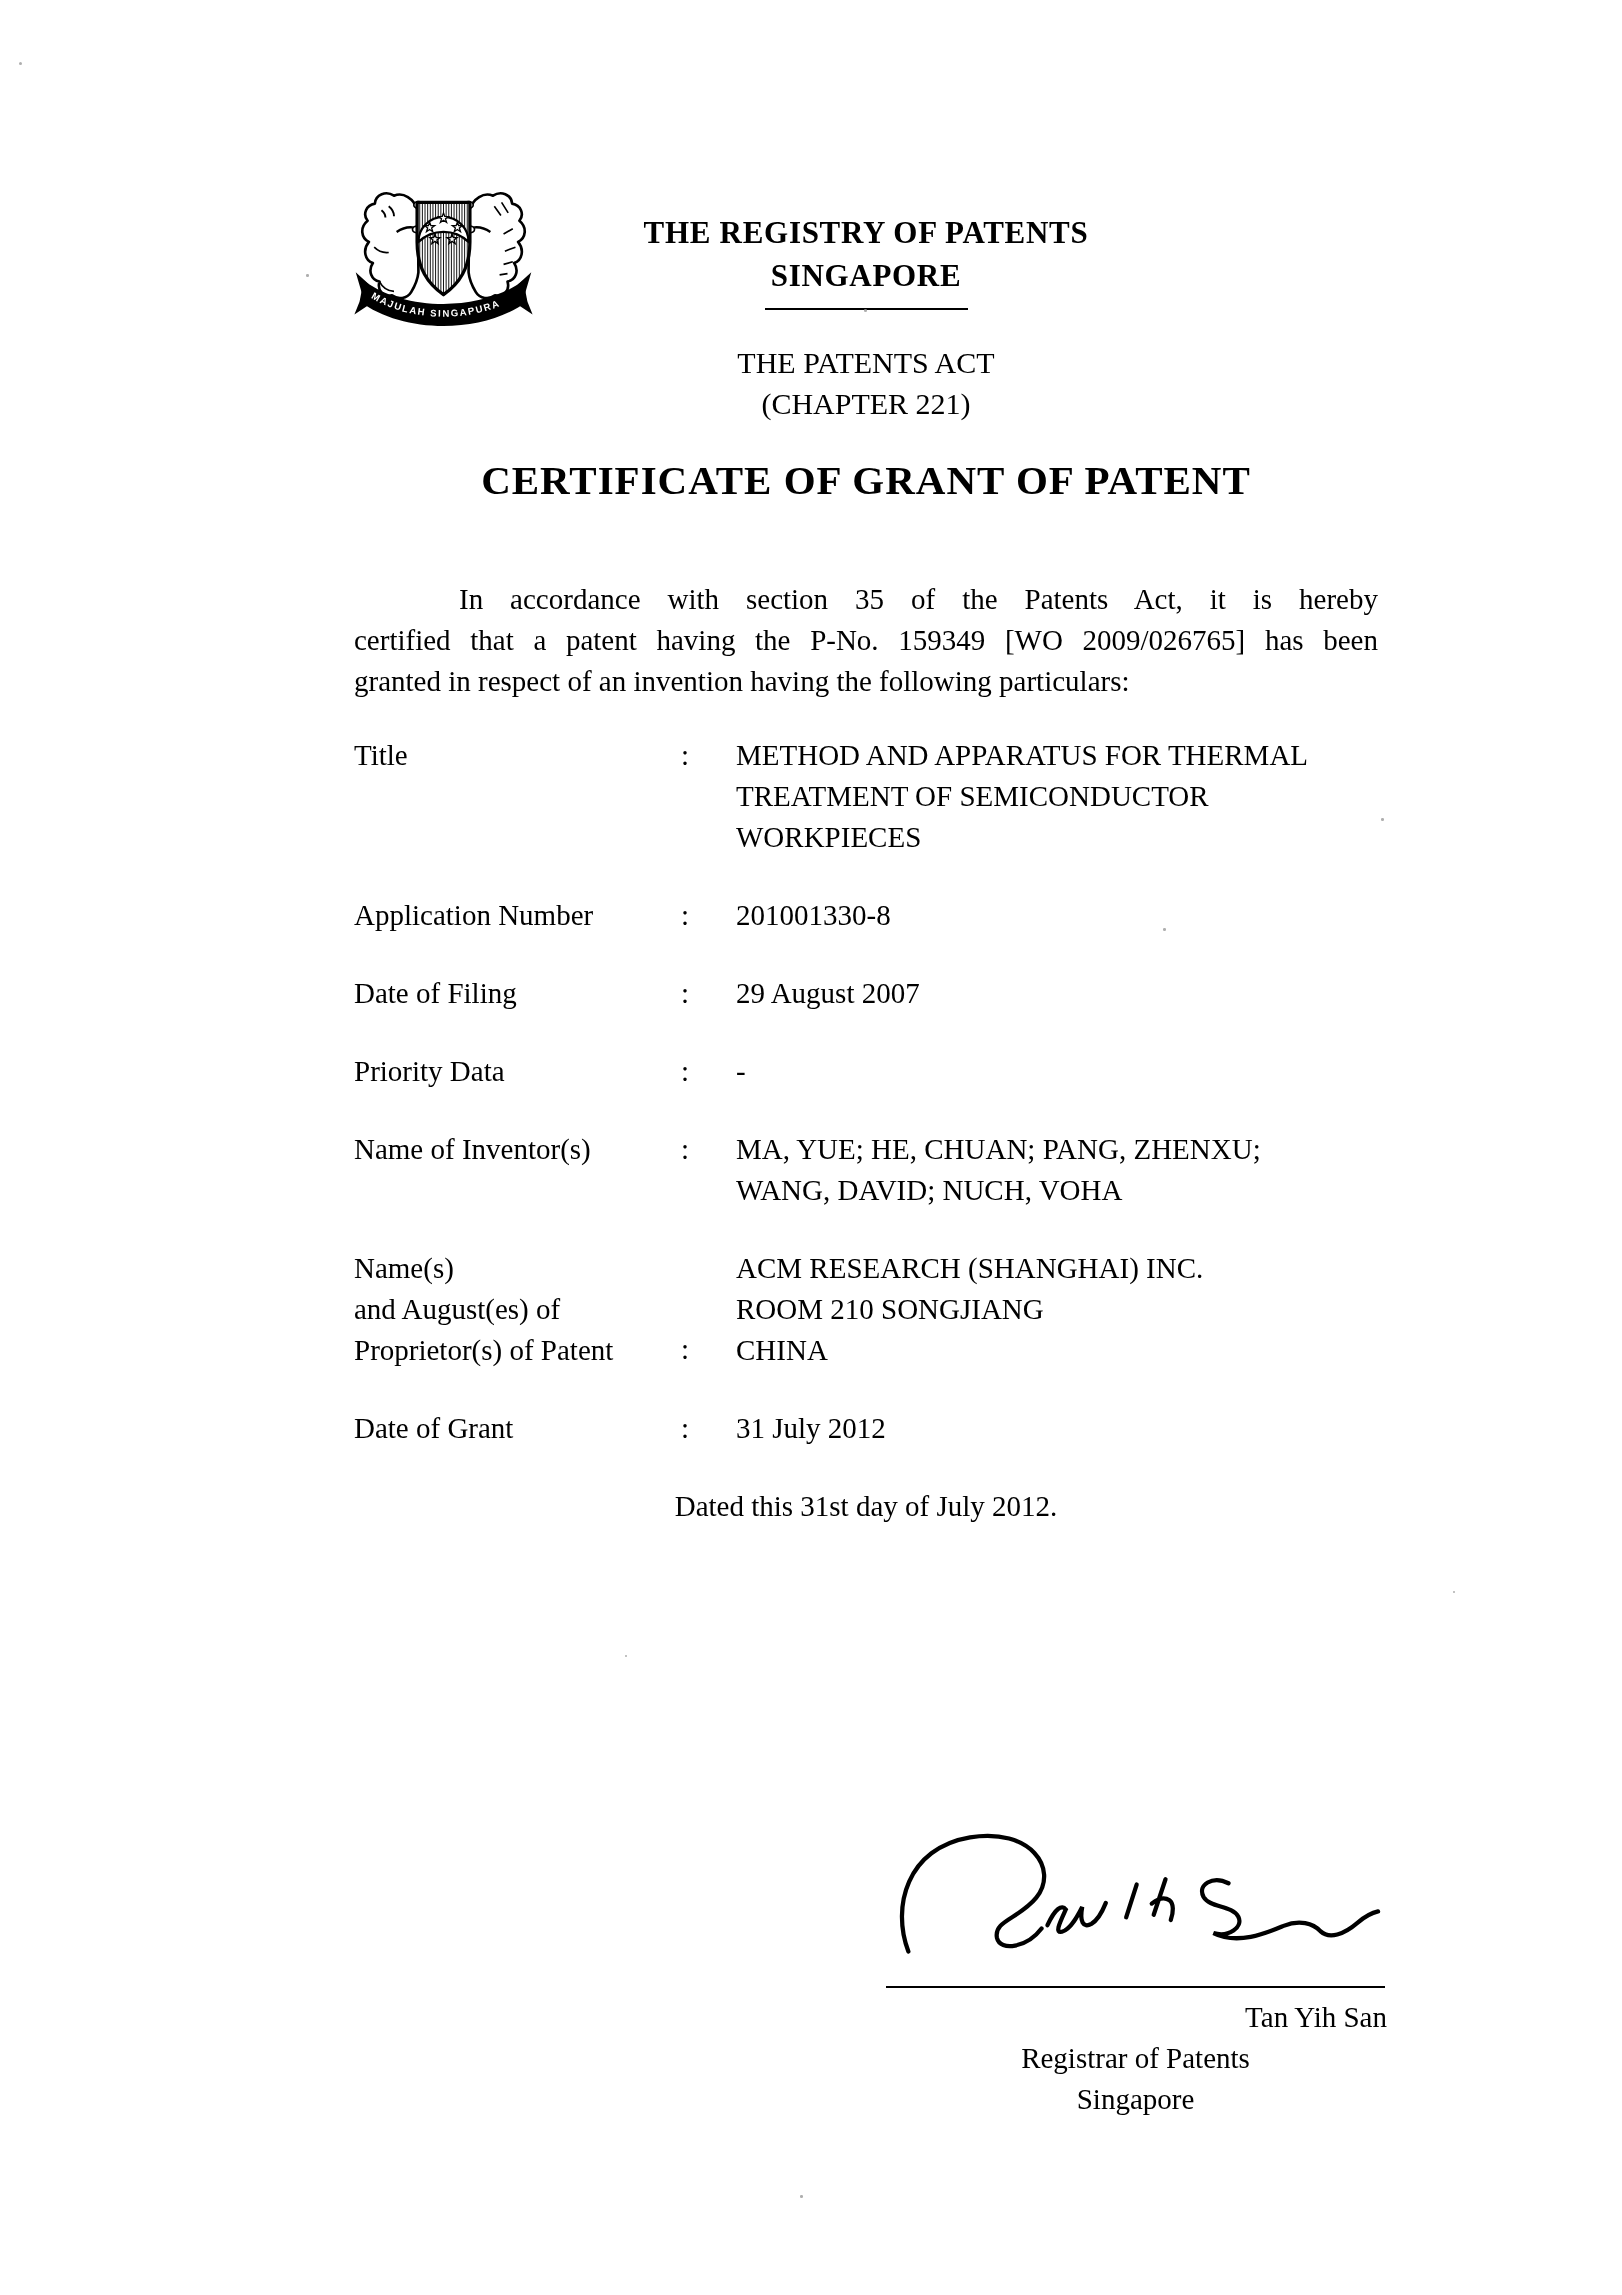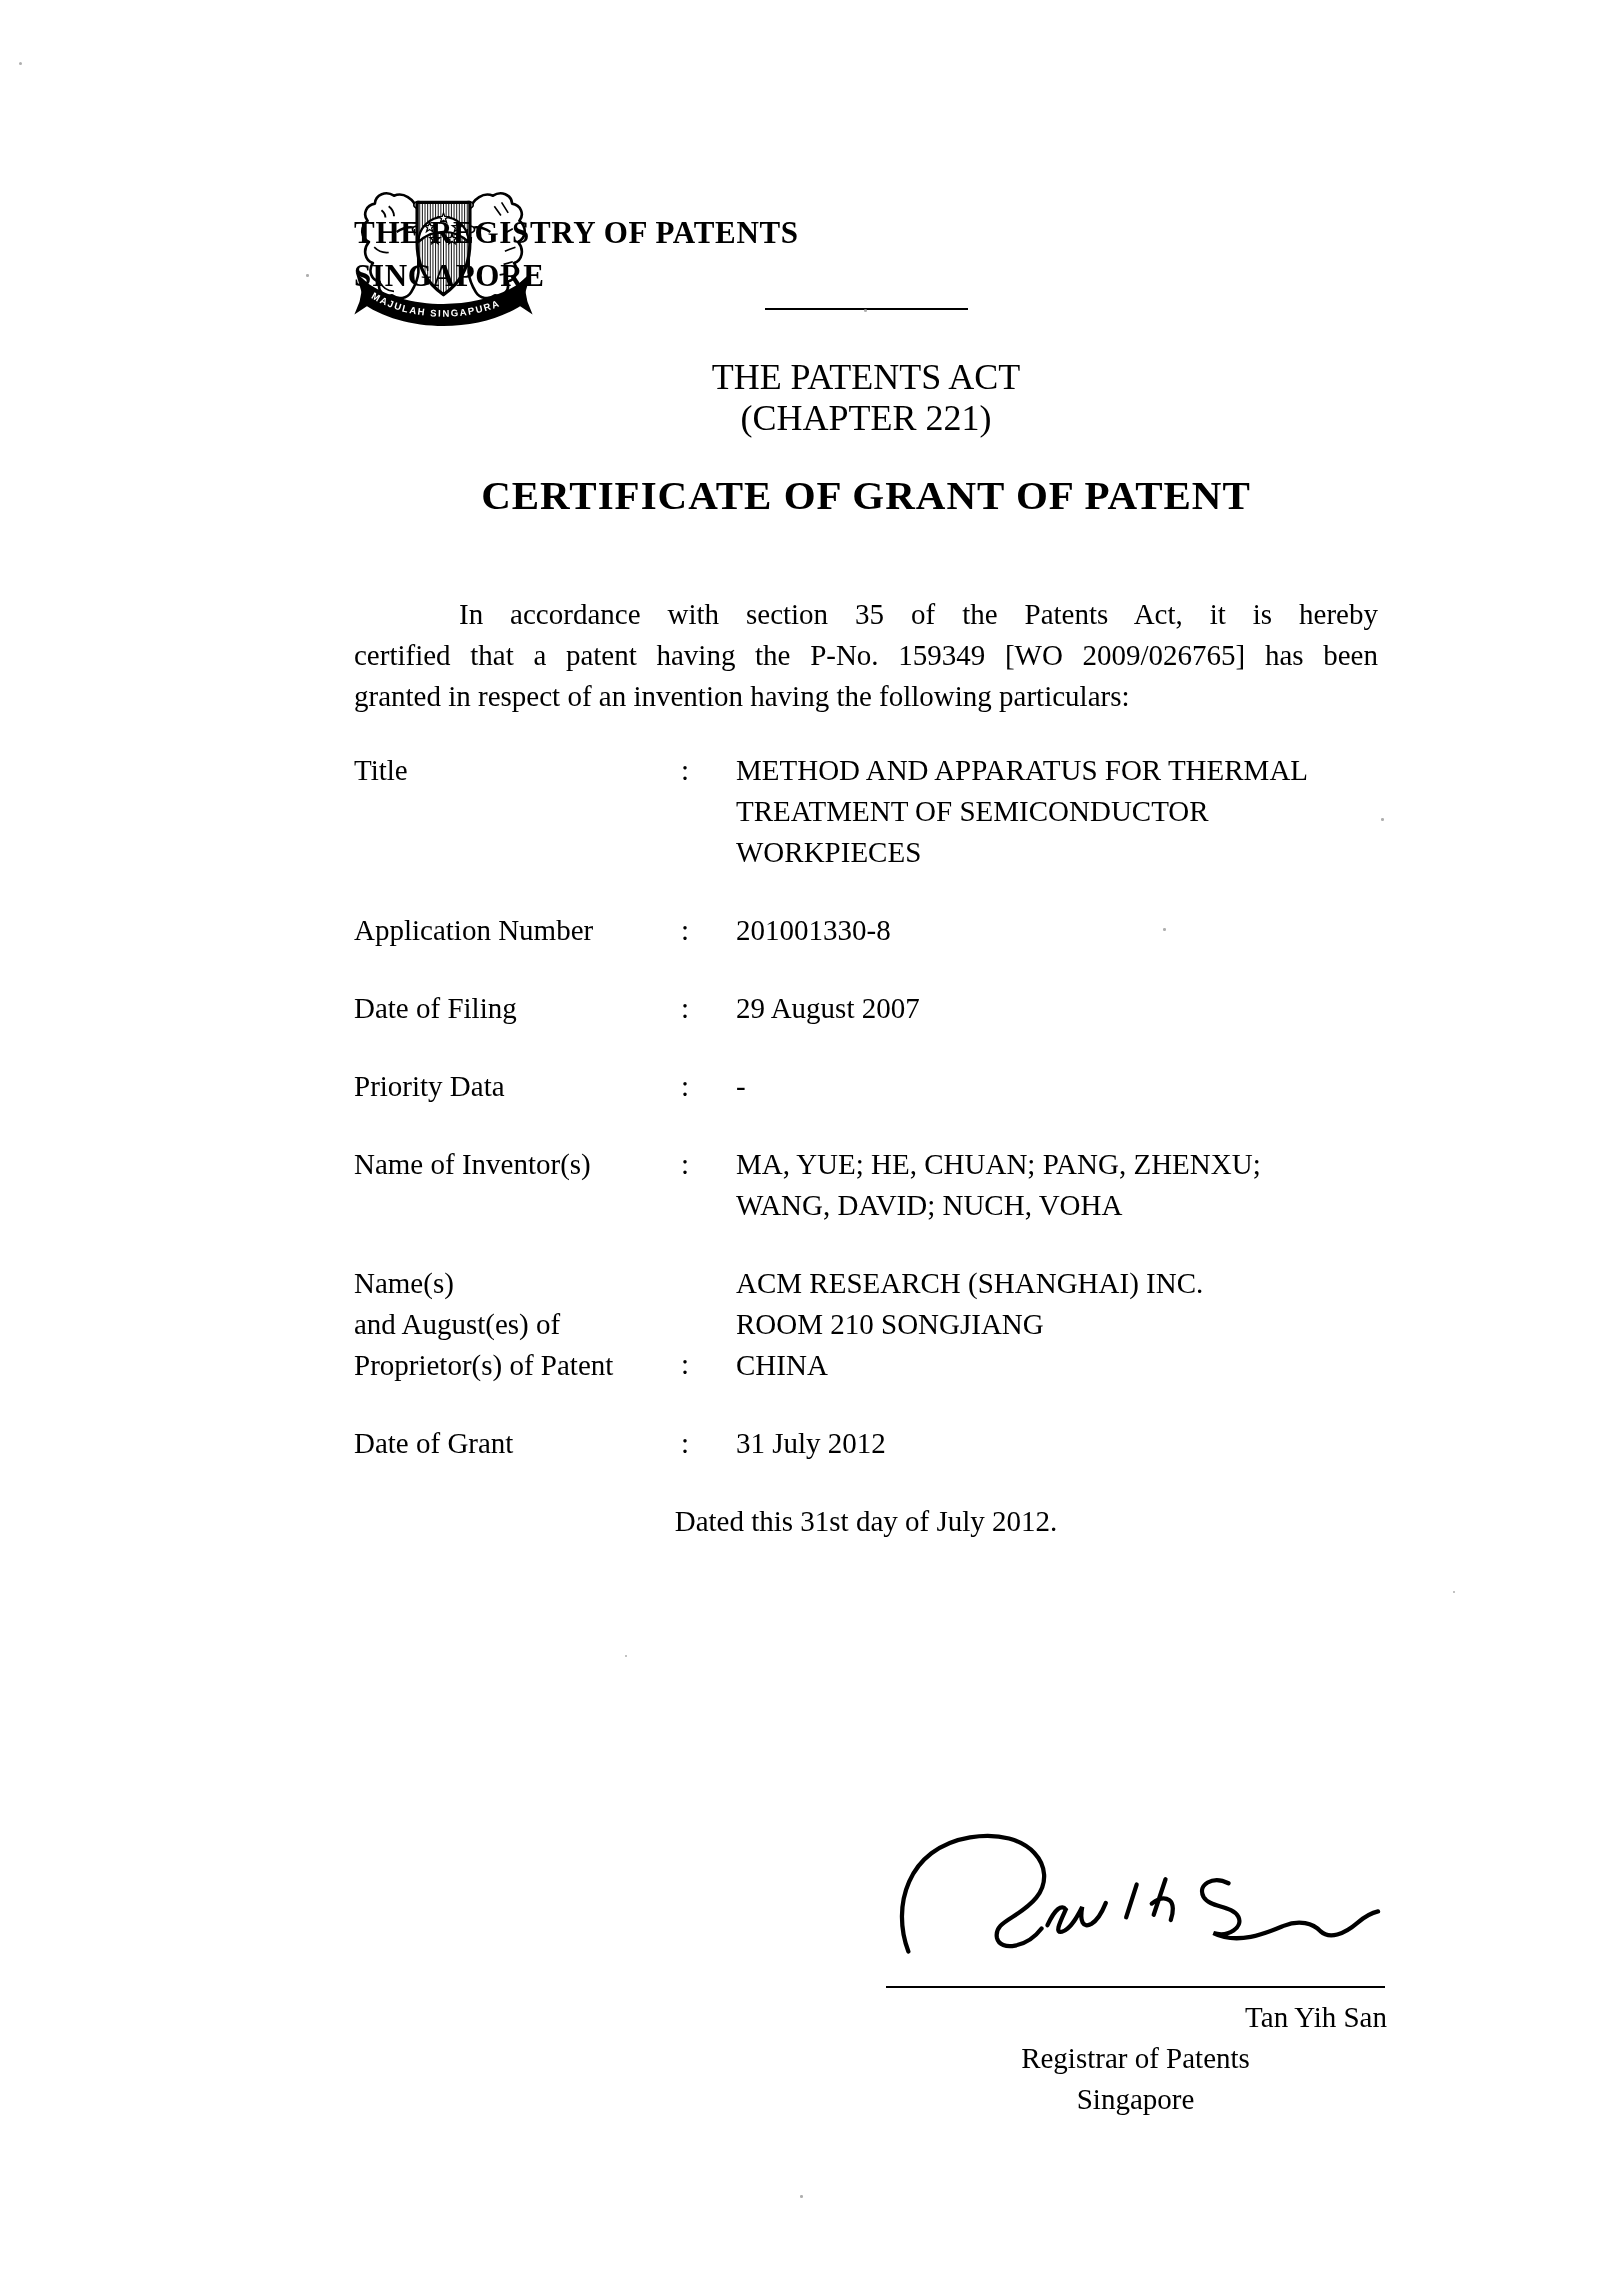--- a/index.html
+++ b/index.html
@@ -21,35 +21,36 @@
     height: 165px;
   }
   .content {
     position: absolute;
     left: 354px;
     top: 0;
     width: 1024px;
   }
   .org-name {
     padding-top: 211px;
+    text-align: center;
     font-weight: bold;
     font-size: 31px;
     line-height: 43px;
     letter-spacing: 0.7px;
   }
   .rule {
     width: 203px;
     height: 2.6px;
     background: #000;
     margin: 10.5px auto 0 auto;
   }
   .act {
-    margin-top: 47px;
-    text-align: center;
-    font-size: 36px;
+    margin-top: 32px;
+    text-align: center;
+    font-size: 30px;
     line-height: 41px;
   }
   .doc-title {
     margin: 33px 0 0 0;
     text-align: center;
     font-weight: bold;
     font-size: 41px;
     line-height: 47px;
     letter-spacing: 1px;
   }

